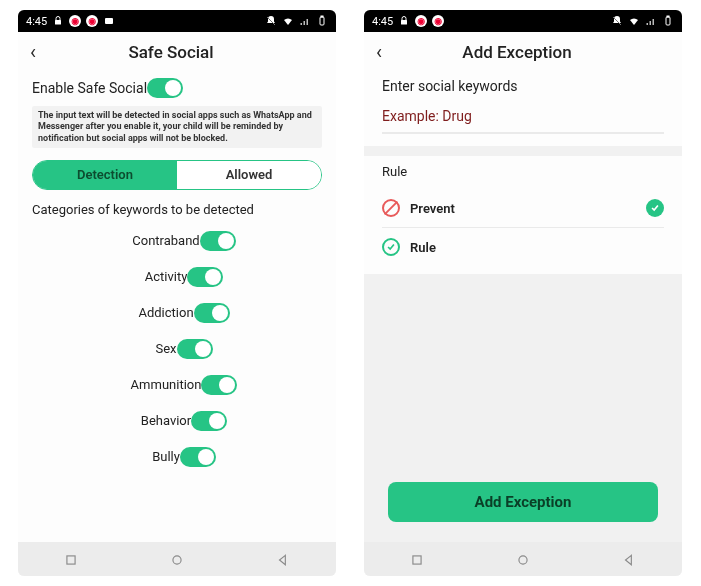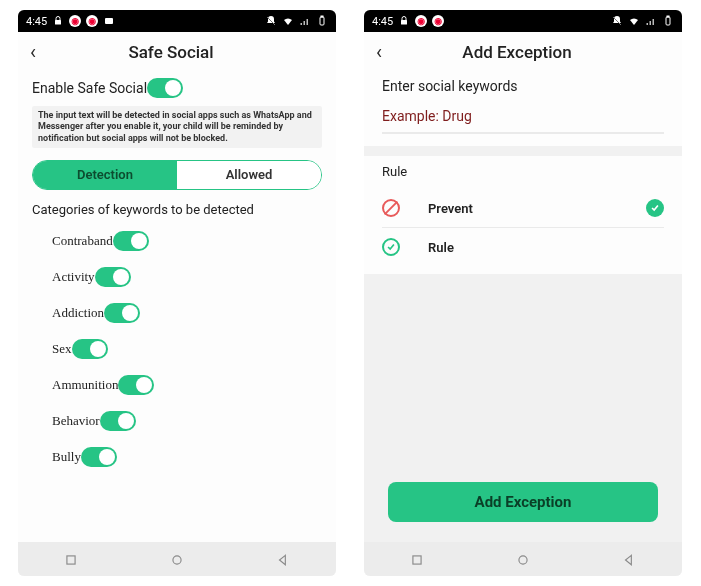--- a/index.html
+++ b/index.html
@@ -60,21 +60,21 @@
     background:#f2f2f2; border-radius:2px; padding:4px 6px; font-size:9px; line-height:1.25; color:#343434; font-weight:700;
   }
   .seg {
     display:flex; border:1.5px solid #26c485; border-radius:16px; margin:12px 0 10px 0; overflow:hidden; height:30px;
   }
   .seg .seg-item { flex:1; display:flex; align-items:center; justify-content:center; font-size:13px; font-weight:600; }
   .seg .active { background:#26c485; color:#0c4c2f; }
   .seg .inactive { background:#fff; color:#333; }
   .subhead { font-size:13px; color:#222; margin:2px 0 6px 0; }
   .cat-list { display:flex; flex-direction:column; }
-  .cat-row { display:flex; align-items:center; justify-content:flex-start; padding:8px 6px 8px 20px;font-family:Liberation Serif, serif; }
+  .cat-row { display:flex; align-items:center; justify-content:center; padding:8px 6px 8px 20px; }
   .cat-row .lbl { font-size:13px; color:#222; }
   .big-btn {
     margin:10px auto 4px auto; width:230px; height:34px; border-radius:18px; background:#26c485; color:#084; display:flex; align-items:center; justify-content:center; font-size:15px; font-weight:600;
   }
   .navbar {
     margin-top:auto; height:34px; background:#ececec; display:flex; align-items:center; justify-content:space-around; color:#8a8a8a;
   }
   .nav-ico { width:14px; height:14px; display:inline-block; }
 
   
@@ -83,21 +83,21 @@
   .prompt { font-size:14px; color:#222; margin:6px 0 10px 0; }
   .input-line {
     font-size:14px; color:#7f1d1d; padding:4px 0 8px 0; border-bottom:2px solid #eaeaea;
   }
   .gray-band { height:10px; background:#f1f1f1; margin:12px -18px 8px -18px; }
   .rule-lbl { font-size:13px; color:#222; margin:6px 0 10px 0; }
   .rule-row {
     display:flex; align-items:center; justify-content:space-between; padding:10px 0; border-bottom:1px solid #eaeaea;
   }
   .rule-row:last-of-type{border-bottom:none;}
-  .rule-left { display:flex; align-items:center; gap:28px; }
+  .rule-left { display:flex; align-items:center; gap:10px; }
   .rule-text { font-size:13px; color:#222; font-weight:600; }
   .ic-circle { width:18px; height:18px; border-radius:50%; display:inline-flex; align-items:center; justify-content:center; }
   .ic-prevent { border:2px solid #e85b5b; position:relative; }
   .ic-prevent::after { content:""; position:absolute; width:2px; height:18px; background:#e85b5b; transform:rotate(45deg); }
   .ic-allow { border:2px solid #26c485; }
   .ic-allow svg { width:10px; height:10px; }
   .chk { width:18px; height:18px; border-radius:50%; background:#26c485; display:inline-flex; align-items:center; justify-content:center; }
   .chk svg { width:10px; height:10px; }
   .fill-gray { flex:1; background:#f1f1f1; margin:8px 0 0 0; position:relative; }
   .cta {

